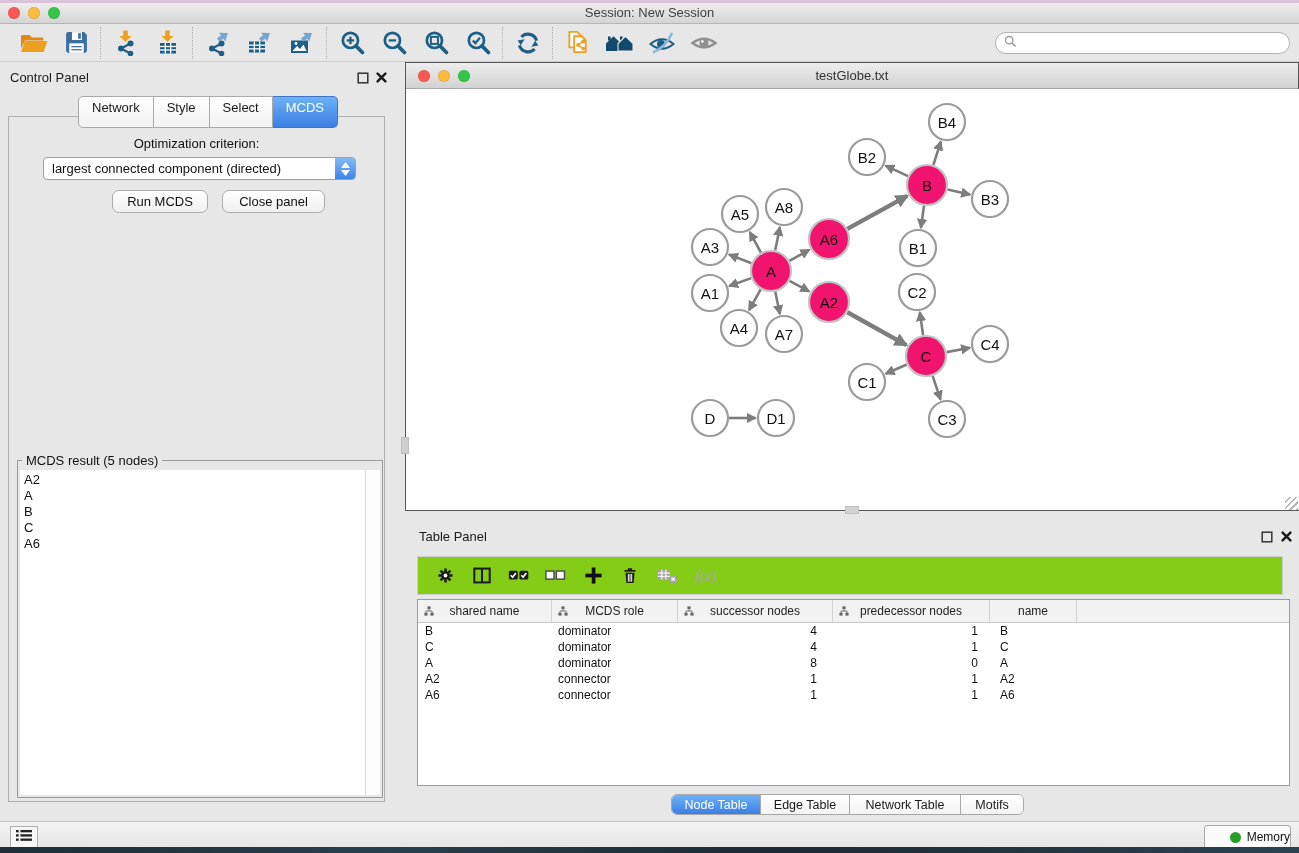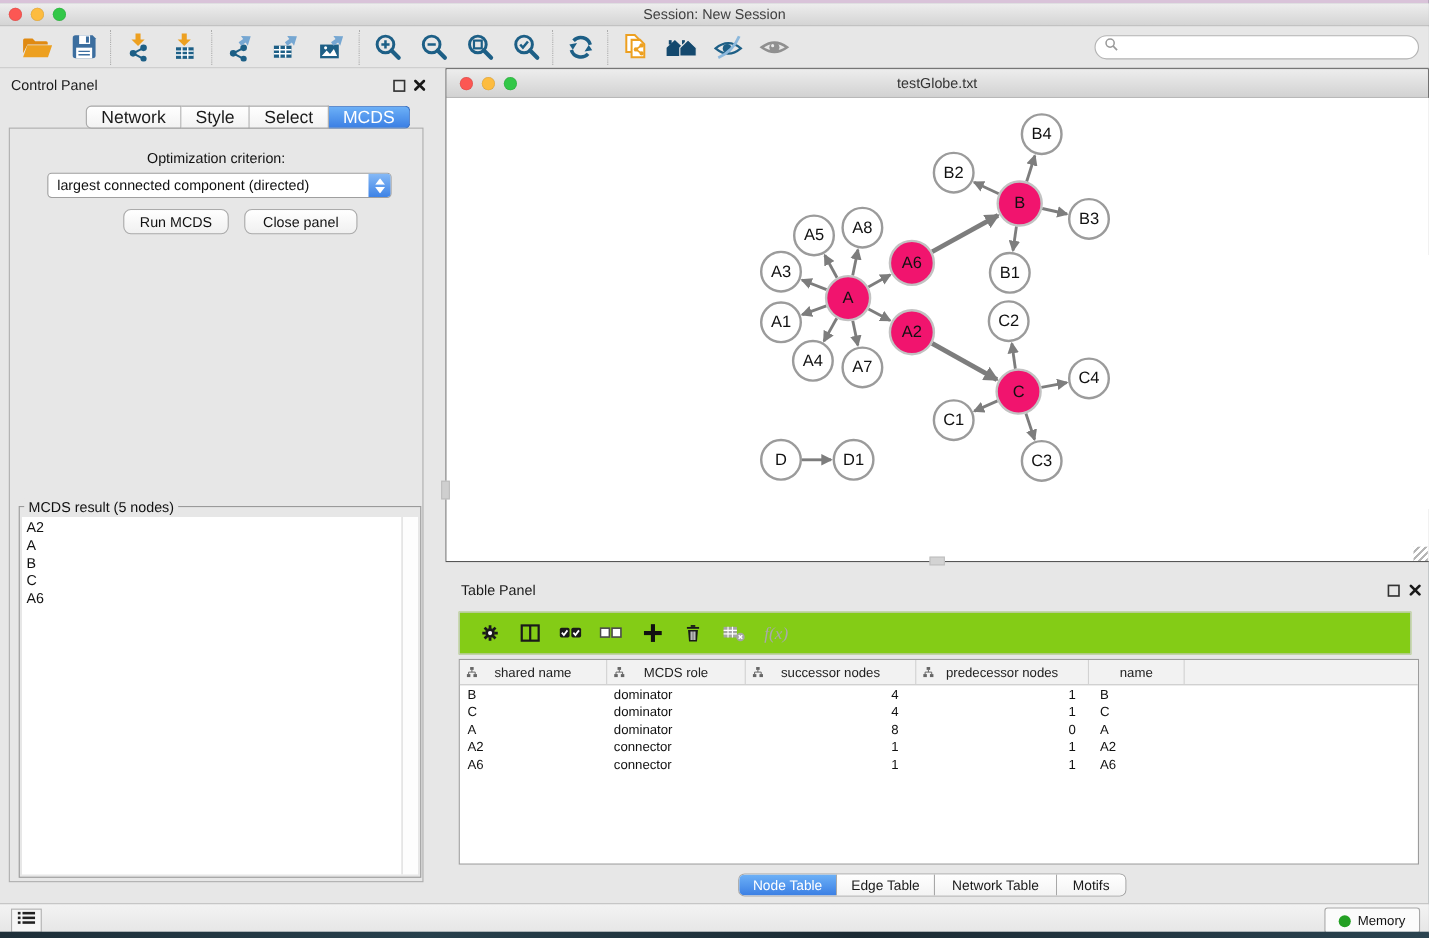--- a/index.html
+++ b/index.html
@@ -18,21 +18,21 @@
   .toolbar{position:absolute;left:0;top:21px;width:100%;height:38px;background:#e7e7e7;border-bottom:1px solid #cdcdcd;display:flex;align-items:center;padding-left:10px;box-sizing:border-box;}
   .tbgroup{display:flex;align-items:center;gap:12px;padding:0 9px;}
   .tbicon{width:30px;height:30px;display:flex;align-items:center;justify-content:center;cursor:pointer;}
   .tb-sep{width:1px;height:32px;border-left:1px dotted #adadad;}
   .searchbox{position:absolute;right:9px;top:8px;width:295px;height:22px;background:#fff;border:1px solid #b3b3b3;border-radius:12px;display:flex;align-items:center;padding-left:8px;box-sizing:border-box;}
   
   #control-panel{position:absolute;left:0;top:59px;width:393px;height:759px;}
   .panel-header{position:absolute;left:10px;top:8px;font-size:13px;color:#1a1a1a;}
   .win-ctl{position:absolute;top:9px;width:13px;height:13px;display:flex;align-items:center;justify-content:center;cursor:pointer;}
   .cp-tabs{position:absolute;left:78px;top:34px;height:21px;display:flex;}
-  .cp-tab{height:21px;line-height:21px;font-size:16px;color:#1a1a1a;background:linear-gradient(#ffffff,#f2f2f2);border:1px solid #a9a9a9;border-left:none;padding:0 13px;box-sizing:border-box;cursor:pointer;}
+  .cp-tab{height:32px;line-height:21px;font-size:13px;color:#1a1a1a;background:linear-gradient(#ffffff,#f2f2f2);border:1px solid #a9a9a9;border-left:none;padding:0 13px;box-sizing:border-box;cursor:pointer;}
   .cp-tab:first-child{border-left:1px solid #a9a9a9;border-radius:5px 0 0 5px;}
   .cp-tab:last-child{border-radius:0 5px 5px 0;}
   .cp-tab.sel{background:linear-gradient(#6db1f7,#3b7fe4);color:#fff;border-color:#3f74c4;}
   .cp-box{position:absolute;left:8px;top:54px;width:377px;height:686px;border:1px solid #aeaeae;background:#e7e7e7;box-sizing:border-box;}
   .opt-label{position:absolute;left:0;width:100%;top:74px;text-align:center;font-size:13px;color:#111;}
   .combo{position:absolute;left:43px;top:95px;width:313px;height:23px;background:#fff;border:1px solid #9f9f9f;border-radius:4px;box-sizing:border-box;display:flex;align-items:center;cursor:pointer;}
   .combo .val{flex:1;font-size:13px;color:#111;padding-left:8px;white-space:nowrap;overflow:hidden;}
   .combo .step{width:20px;height:21px;border-radius:0 3px 3px 0;background:linear-gradient(#85b9f6,#3e83e6);display:flex;flex-direction:column;align-items:center;justify-content:center;gap:2px;}
   .combo .step svg{display:block;}
   .btn{position:absolute;top:128px;height:23px;background:linear-gradient(#ffffff,#f0f0f0);border:1px solid #ababab;border-radius:7px;font-size:13px;color:#111;display:flex;align-items:center;justify-content:center;cursor:pointer;box-sizing:border-box;margin-left:20px;}
@@ -58,21 +58,21 @@
   .th .tree{position:absolute;left:6px;top:5px;}
   .tr{display:flex;height:16px;cursor:default;}
   .td{font-size:12px;color:#111;box-sizing:border-box;white-space:nowrap;overflow:hidden;line-height:16px;}
   .bottom-tabs{position:absolute;left:266px;top:271px;display:flex;height:19px;border:1px solid #a8a8a8;border-radius:6px;overflow:hidden;background:#fff;}
   .btab{font-size:12.5px;color:#1a1a1a;background:linear-gradient(#ffffff,#f3f3f3);display:flex;align-items:center;justify-content:center;border-right:1px solid #a8a8a8;box-sizing:border-box;cursor:pointer;}
   .btab:last-child{border-right:none;}
   .btab.sel{background:linear-gradient(#6db1f7,#3b7fe4);color:#fff;}
   
   #status-bar{position:absolute;left:0;top:818px;width:100%;height:26px;background:linear-gradient(#f3f3f3,#e6e6e6);border-top:1px solid #c3c3c3;}
   .status-btn{position:absolute;left:10px;top:4px;width:26px;height:20px;border:1px solid #b0b0b0;background:#f6f6f6;display:flex;align-items:center;justify-content:center;cursor:pointer;}
-  .memory-btn{position:absolute;right:8px;top:3px;width:85px;height:22px;border:1px solid #a8a8a8;border-radius:3px;background:#fbfbfb;display:flex;align-items:center;justify-content:center;gap:6px;font-size:12px;color:#111;cursor:pointer;}
+  .memory-btn{position:absolute;right:8px;top:3px;width:85px;height:22px;border:1px solid #a8a8a8;border-radius:3px;background:#fbfbfb;display:flex;align-items:center;justify-content:flex-end;gap:6px;font-size:12px;color:#111;cursor:pointer;}
   .memdot{width:11px;height:11px;border-radius:50%;background:#24a024;}
 </style>
 </head>
 <body>
 
 <div id="stage">
   <div class="desktop-top"></div>
 
   <div id="app">
 

